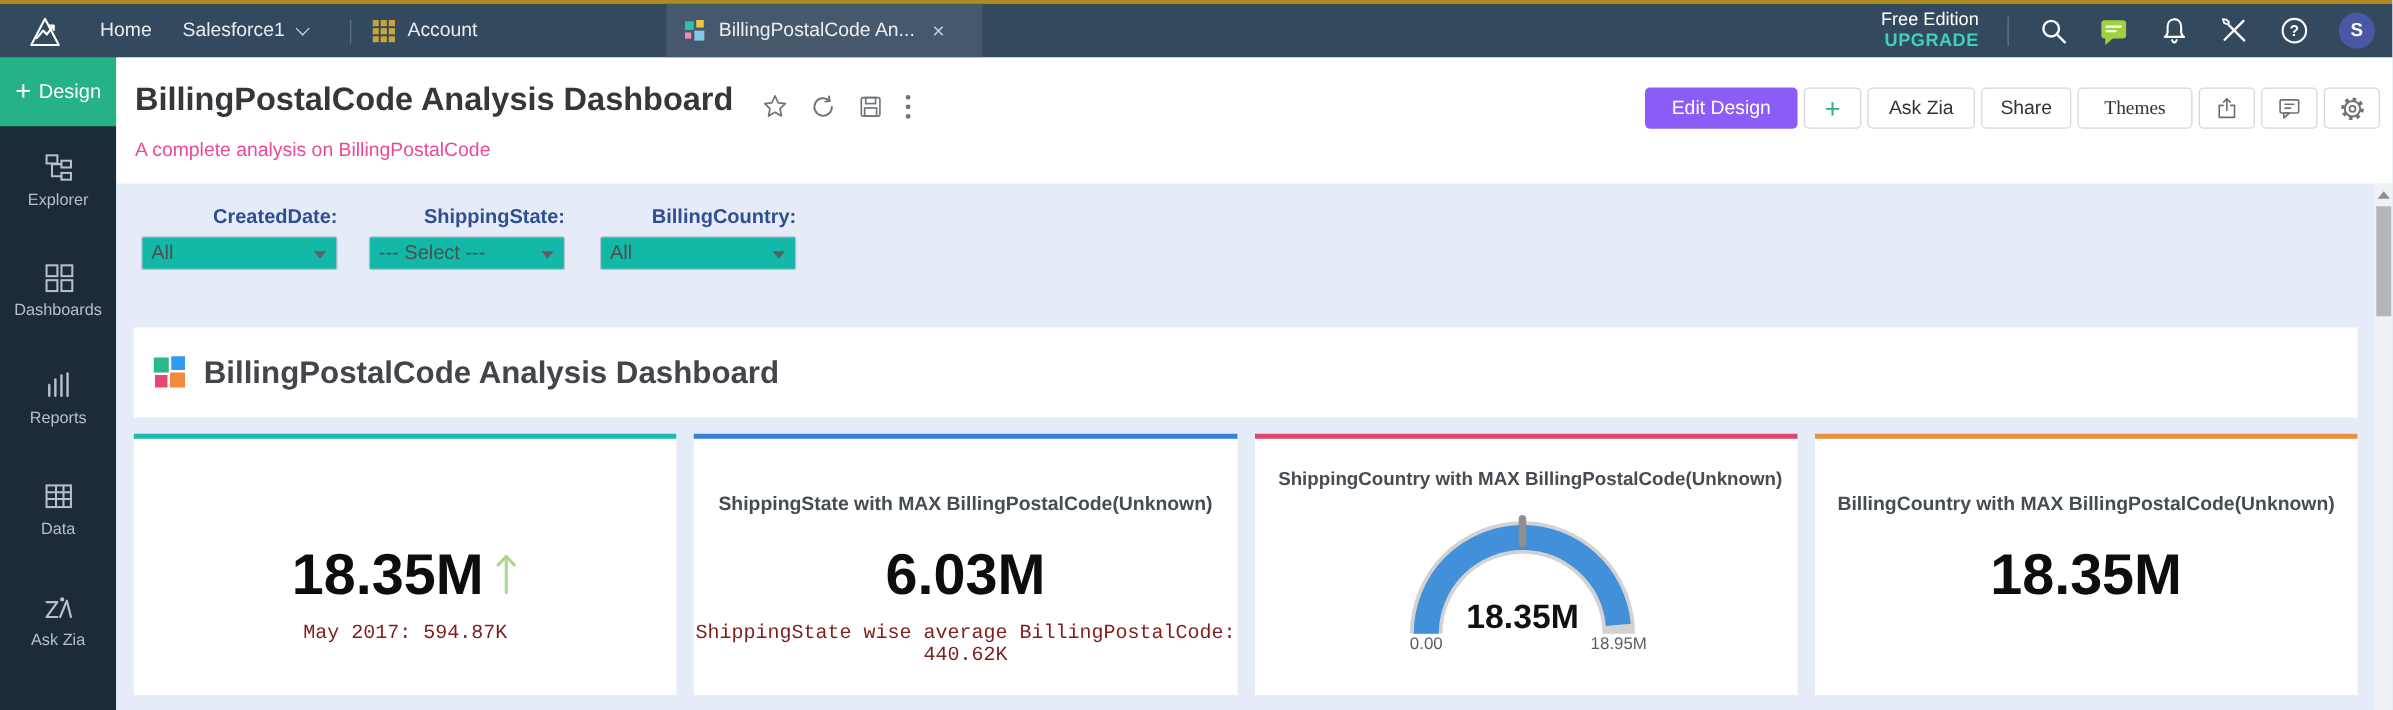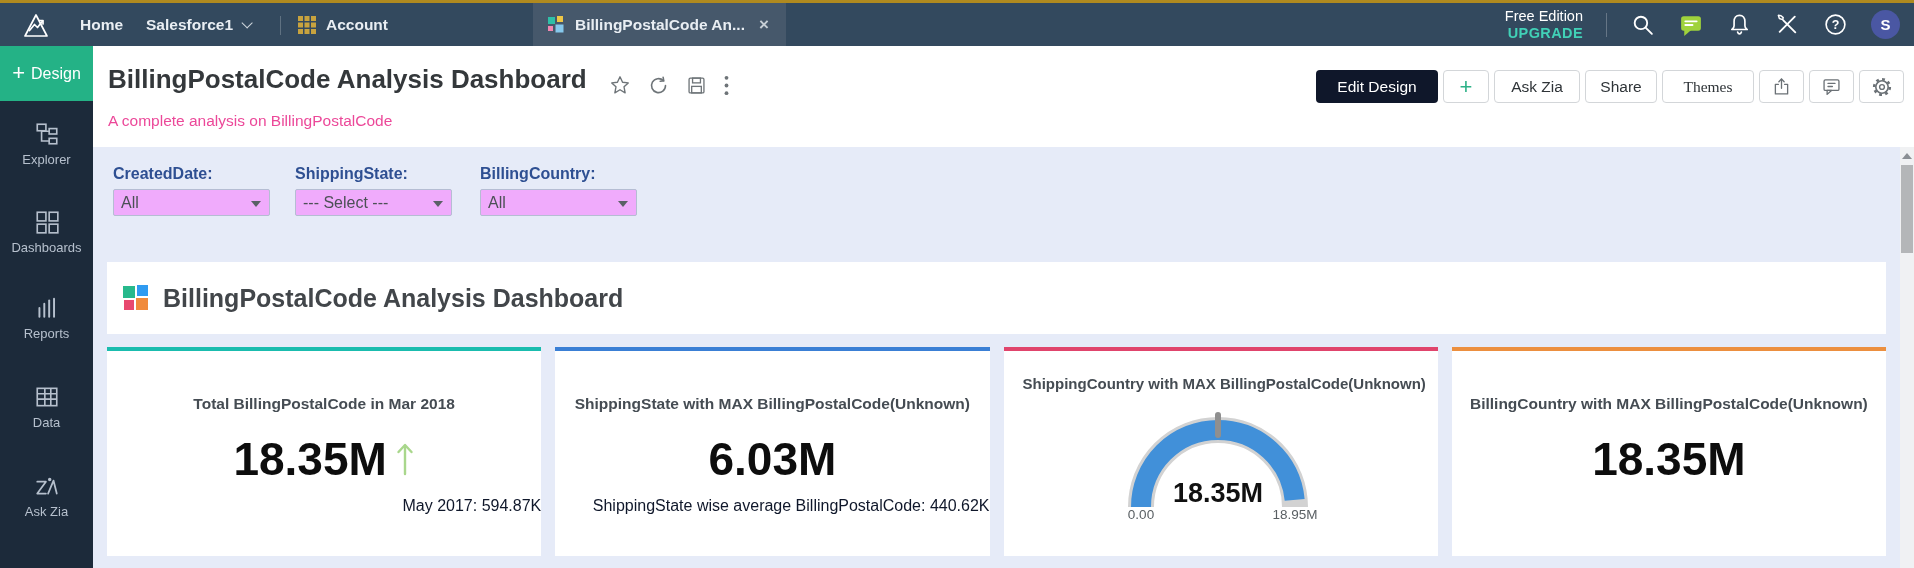--- a/index.html
+++ b/index.html
@@ -3,21 +3,21 @@
 <meta charset="utf-8">
 <style>
   * { margin:0; padding:0; box-sizing:border-box; }
   html,body { width:1914px; height:568px; overflow:hidden; }
   body { font-family:"Liberation Sans", sans-serif; position:relative; background:#e6ebf8; }
   .abs { position:absolute; }
 
   
   #goldbar { left:0; top:0; width:1914px; height:3px; background:#b08a1f; }
   #topnav { left:0; top:3px; width:1914px; height:43px; background:#33495e; color:#e9eef3; }
-  #topnav .nav-item { position:absolute; top:0; height:43px; display:flex; align-items:center; font-size:15.5px;font-weight:bold; }
+  #topnav .nav-item { position:absolute; top:0; height:43px; display:flex; align-items:center; font-size:15.5px; }
   #logo { left:20px; }
   #nav-home { left:80px; }
   #nav-workspace { left:146px; gap:8px; }
   .chev { width:8px; height:8px; border-right:1.6px solid #cfd6dd; border-bottom:1.6px solid #cfd6dd; transform:rotate(45deg) translateY(-3px); display:inline-block; }
   #nav-div1 { left:280px; top:13px; height:19px; width:1px; background:rgba(255,255,255,.22); position:absolute; }
   #nav-account { left:298px; gap:10px; }
   #nav-tab { left:533px; width:253px; background:#46586b; padding:0 14px; gap:10px; }
   #tab-close { color:#c7cfd6; font-size:17px; margin-left:4px; }
   #nav-right { position:absolute; right:0; top:0; height:43px; display:flex; align-items:center; gap:23px; padding-right:14px; }
   #free-ed { text-align:right; line-height:16.5px; }
@@ -34,46 +34,46 @@
   .side-item { position:absolute; width:93px; text-align:center; color:#b6c0cd; font-size:13px; }
   .side-item svg { display:block; margin:0 auto 5px auto; }
 
   
   #pagehead { left:93px; top:46px; width:1821px; height:101px; background:#fff; }
   #ph-title { position:absolute; left:15px; top:18px; font-size:26px; font-weight:bold; color:#34383b; }
   #ph-icons { position:absolute; left:516px; top:28px; display:flex; align-items:center; gap:17px; color:#6e7478; }
   #ph-sub { position:absolute; left:15px; top:66px; font-size:15.5px; color:#ec4899; }
   #ph-actions { position:absolute; right:10px; top:24px; display:flex; gap:5px; height:33px; }
   .btn { height:33px; border-radius:4px; display:flex; align-items:center; justify-content:center; font-size:15.5px; flex:none; }
-  .btn-primary { background:#0f172a; color:#fff; width:122px; }
+  .btn-primary { background:#8b5cf6; color:#fff; width:122px; }
   .btn-ghost { background:#fff; border:1px solid #d3d6d9; color:#2f3438; }
   #btn-plus { width:46px; color:#2db187; font-size:22px; font-weight:300; }
   #btn-askzia { width:86px; }
   #btn-share { width:72px; }
   #btn-themes { width:92px;font-family:Liberation Serif, serif; }
   .btn-icon { width:45px; color:#6b7176; }
 
   
   #content { left:93px; top:147px; width:1821px; height:421px; background:#e6ebf8; }
   .filter-group { position:absolute; top:18px; }
-  .filter-label { font-size:16px; font-weight:600; color:#2e4f92; }
-  .select { margin-top:6px; width:157px; height:27px; background:#f0abfc; border:1px solid #b5bdd3; border-radius:2px; position:relative; display:flex; align-items:center; padding-left:7px; font-size:16px; color:#4b5055; }
+  .filter-label { font-size:16px; font-weight:600; color:#2e4f92;text-align:right; }
+  .select { margin-top:6px; width:157px; height:27px; background:#14b8a6; border:1px solid #b5bdd3; border-radius:2px; position:relative; display:flex; align-items:center; padding-left:7px; font-size:16px; color:#4b5055; }
   .select .arrow { position:absolute; right:8px; top:11px; width:0; height:0; border-left:5px solid transparent; border-right:5px solid transparent; border-top:6px solid #5a6066; }
 
   #titleband { position:absolute; left:14px; top:115px; width:1779px; height:72px; background:#fff; display:flex; align-items:center; padding-left:16px; }
   #tb-icon { position:relative; width:27px; height:27px; margin-right:13px; }
   #tb-icon span { position:absolute; }
   #tb-text { font-size:25px; font-weight:bold; color:#42464a; }
 
   #cards { position:absolute; left:14px; top:200px; width:1779px; height:209px; display:flex; gap:14px; }
   .card { flex:1 1 0; background:#fff; border-top:4px solid #ccc; position:relative; }
   .card-title { position:absolute; left:0; right:0; top:44px; text-align:center; font-size:15.5px; font-weight:bold; color:#454c53; }
   .card-num-row { position:absolute; left:0; right:0; top:81px; display:flex; align-items:center; justify-content:center; gap:8px; }
   .card-num { font-size:46px; font-weight:bold; color:#0d0d0d; }
-  .card-sub { position:absolute; left:0; right:0; top:146px; text-align:right; font-size:16px; color:#0f172a; }
+  .card-sub { position:absolute; left:0; right:0; top:146px; text-align:center; font-size:16px; color:#7f1d1d;font-family:Liberation Mono, monospace; }
   .g-title { position:absolute; left:19px; top:24px; font-size:15px; font-weight:bold; color:#454c53; white-space:nowrap; }
   #gauge-wrap { position:absolute; left:104px; top:51px; }
 
   #vscroll { left:1900px; top:147px; width:14px; height:421px; background:#f0f1f3; }
   #vscroll .s-arrow { position:absolute; top:6px; left:2px; width:0; height:0; border-left:5px solid transparent; border-right:5px solid transparent; border-bottom:6px solid #8b8f94; }
   #vscroll .s-thumb { position:absolute; top:18px; left:1px; width:12px; height:88px; background:#b4b6b8; }
 </style>
 </head>
 <body>
 
@@ -295,21 +295,20 @@
       <span style="left:0;top:1px;width:12px;height:12px;background:#27b98c"></span>
       <span style="left:14px;top:0;width:11px;height:11px;background:#2f9bf1"></span>
       <span style="left:1px;top:15px;width:10px;height:10px;background:#e8486f"></span>
       <span style="left:13px;top:13px;width:12px;height:12px;background:#f08a3c"></span>
     </span>
     <span id="tb-text">BillingPostalCode Analysis Dashboard</span>
   </div>
 
   <div id="cards">
     <div class="card" style="border-top-color:#1abcae">
-      <div class="card-title">Total BillingPostalCode in Mar 2018</div>
       <div class="card-num-row">
         <span class="card-num">18.35M</span>
         <svg width="20" height="36" viewBox="0 0 20 36" fill="none" stroke="#a9d78c" stroke-width="2.4" stroke-linecap="round" stroke-linejoin="round">
           <path d="M10 33 V5"></path>
             <path d="M3.5 11 L10 4 L16.5 11"></path>
         </svg>
       </div>
       <div class="card-sub">May 2017: 594.87K</div>
     </div>
 

